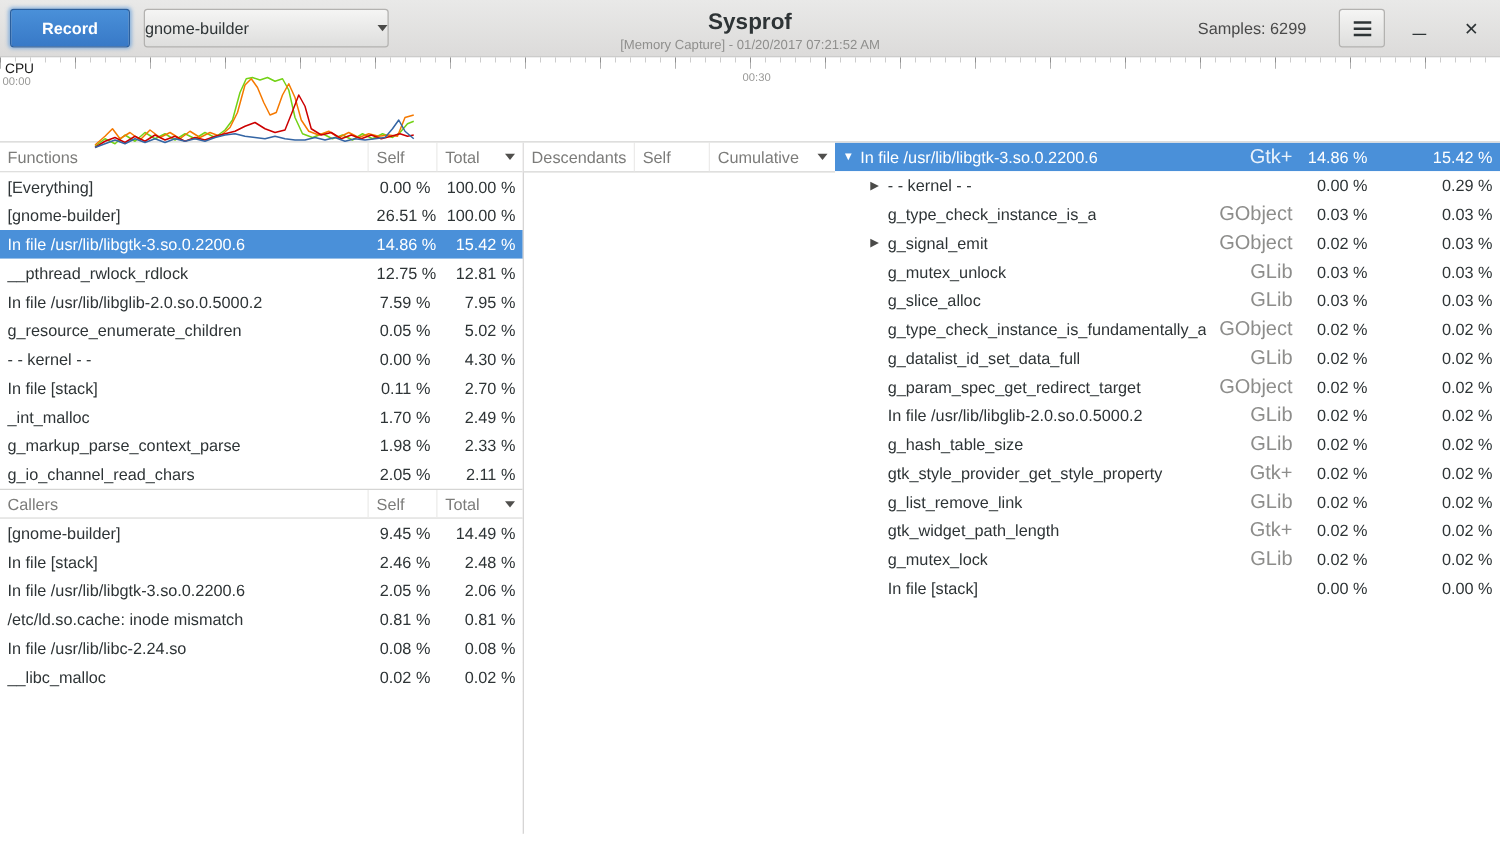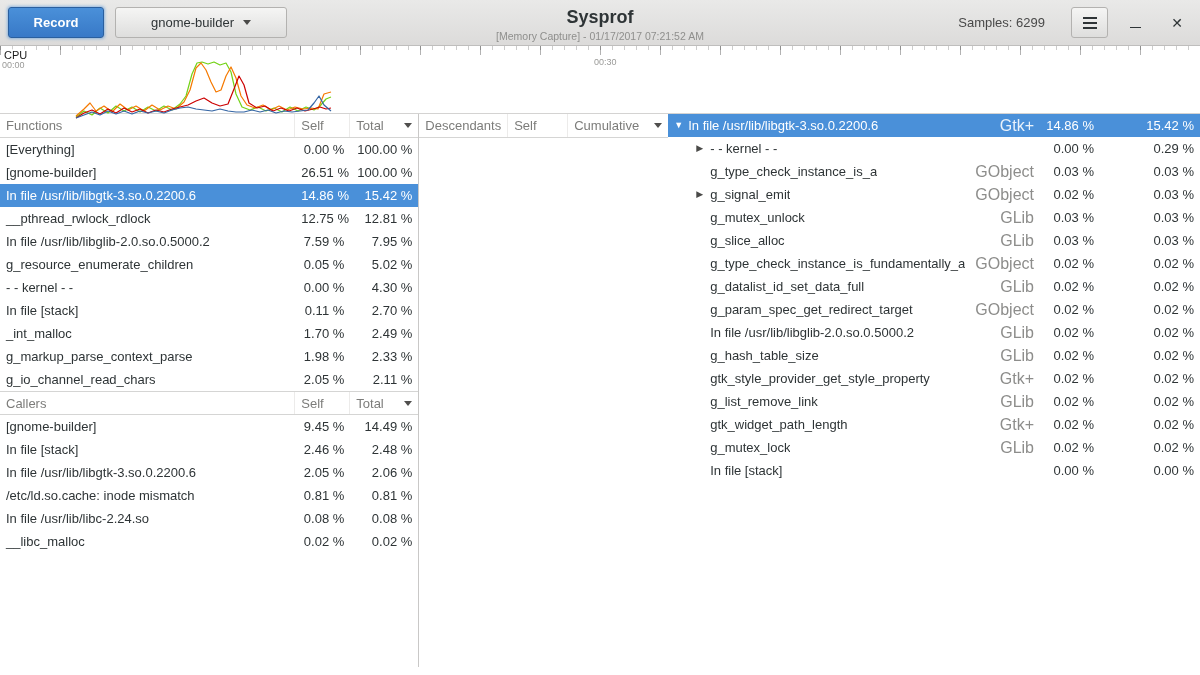--- a/index.html
+++ b/index.html
@@ -8,21 +8,21 @@
 
   
   .headerbar { height:46px; background:linear-gradient(to bottom,#e9e9e8,#dcdbda);
     border-bottom:1px solid #bfbebd; display:flex; align-items:center; padding:0 8px; position:relative; }
   .btn { height:31px; border-radius:3px; border:1px solid #b3b2b0;
     background:linear-gradient(to bottom,#f5f5f4,#dededd); font-family:inherit; font-size:13px;
     color:#2e3436; cursor:pointer; }
   .record { width:96px; background:linear-gradient(to bottom,#4a90d9,#3879c7);
     border-color:#2a5f9e; color:#ffffff; font-weight:bold; margin-right:11px;
     box-shadow:0 0 3px 1px rgba(74,144,217,.55); }
-  .proc { width:172px; display:flex; align-items:center; justify-content:center; gap:9px; }
+  .proc { width:196px; display:flex; align-items:center; justify-content:space-between; gap:9px; }
   .caret { width:0; height:0; border-left:4px solid transparent; border-right:4px solid transparent;
     border-top:5px solid #4a4a48; }
   .titlebox { position:absolute; left:50%; transform:translateX(-50%); text-align:center; top:7px; }
   .title { font-weight:bold; font-size:18px; color:#2e3436; }
   .subtitle { font-size:10.5px; color:#8f8f8d; margin-top:2px; }
   .samples { margin-left:auto; color:#494949; margin-right:26px; }
   .menubtn { width:37px; display:flex; align-items:center; justify-content:center; }
   .hamburger { display:block; width:14px; height:2px; background:#2e3436;
     box-shadow:0 -5px 0 #2e3436, 0 5px 0 #2e3436; }
   .winbtn { width:30px; height:30px; border:none; background:transparent; cursor:pointer;
@@ -81,21 +81,21 @@
 <body>
 
 <div class="headerbar">
   <button class="btn record">Record</button>
   <button class="btn proc">
     <span>gnome-builder</span>
     <span class="caret"></span>
   </button>
   <div class="titlebox">
     <div class="title">Sysprof</div>
-    <div class="subtitle">[Memory Capture] - 01/17/2017 07:21:52 AM</div>
+    <div class="subtitle">[Memory Capture] - 01/20/2017 07:21:52 AM</div>
   </div>
   <div class="samples">Samples: 6299</div>
   <button class="btn menubtn">
     <span class="hamburger"></span>
   </button>
   <button class="winbtn">
     <span class="minline"></span>
   </button>
   <button class="winbtn close">
     <span>✕</span>

